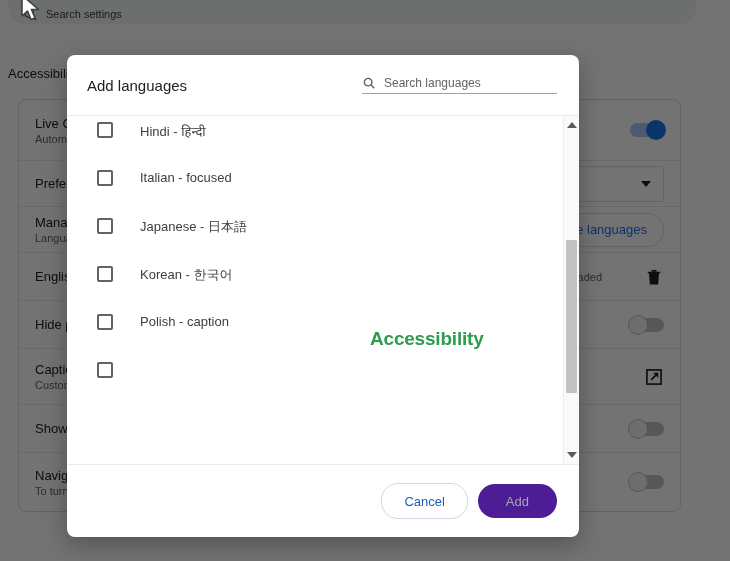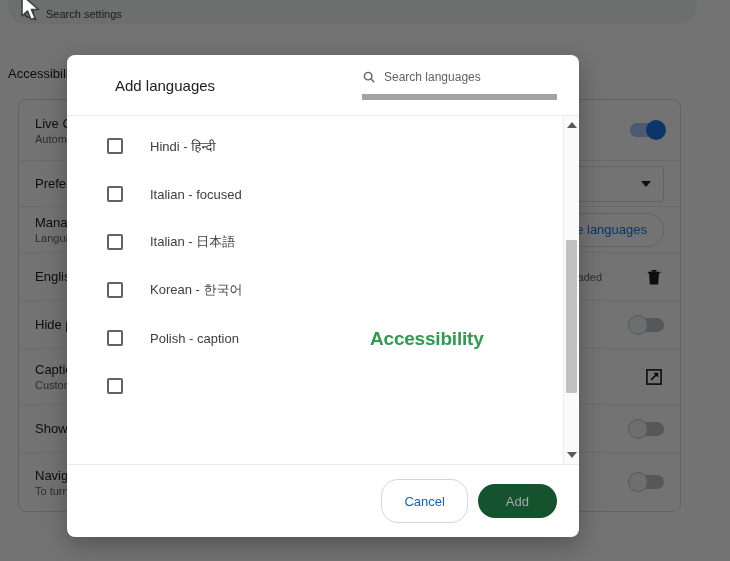--- a/index.html
+++ b/index.html
@@ -155,32 +155,31 @@
   }
 
   .dlg-header {
     height: 60px;
     display: flex;
     align-items: center;
     justify-content: space-between;
     padding: 0 22px 0 20px;
     box-sizing: border-box;
     flex: none;
-    margin-left: 28px;
   }
   .dlg-title {
     font-size: 15px;
     color: #202124;
   }
   .dlg-search {
     display: flex;
     align-items: flex-start;
     width: 195px;
-    border-bottom: 6px solid #a3a3a3;
-    padding-bottom: 10px;
+    border-bottom: 1px solid #a3a3a3;
+    padding-bottom: 3px;
   }
   .dlg-search .mag { width: 14px; height: 14px; margin-right: 8px; flex:none; display:block;}
   .dlg-search input {
     border: none;
     outline: none;
     font-size: 12px;
     color: #3c4043;
     font-family: "Liberation Sans", sans-serif;
     width: 100%;
     background: transparent;
@@ -196,22 +195,21 @@
     overflow: hidden;
   }
   .dlg-list {
     position: absolute;
     left: 0; top: 0; right: 0;
     padding-top: 6px;
   }
   .lang-row {
     height: 48px;
     display: flex;
-    align-items: center;
-    padding-left: 40px;
+    padding-left: 30px;
     box-sizing: border-box;
   }
   .cb {
     width: 16px; height: 16px;
     border: 2px solid #5f6368;
     border-radius: 2px;
     box-sizing: border-box;
     flex: none;
   }
   .lang-label {
@@ -266,36 +264,36 @@
     height: 72px;
     flex: none;
     display: flex;
     align-items: center;
     justify-content: flex-end;
     gap: 10px;
     padding-right: 22px;
     box-sizing: border-box;
   }
   .btn-cancel {
-    height: 44px;
+    height: 36px;
     padding: 0 22px;
     border: 1px solid #cfd6e4;
     border-radius: 17px;
     background: #fff;
     color: #1a5fb4;
     font-size: 13px;
     font-family: "Liberation Sans", sans-serif;
     cursor: pointer;
   }
   .btn-add {
     height: 34px;
     padding: 0 28px;
     border: none;
     border-radius: 17px;
-    background: #14532d;
+    background: #4c1d95;
     color: #a5a8ad;
     font-size: 13px;
     font-family: "Liberation Sans", sans-serif;
   }
 
   
   .cursor { position: absolute; left: 20px; top: -6px; z-index: 40; }
 </style>
 </head>
 <body>
@@ -420,21 +418,21 @@
         <div class="lang-row">
           <div class="cb"></div>
           <span class="lang-label">Hindi - हिन्दी</span>
         </div>
         <div class="lang-row">
           <div class="cb"></div>
           <span class="lang-label">Italian - focused</span>
         </div>
         <div class="lang-row">
           <div class="cb"></div>
-          <span class="lang-label">Italian - 日本語</span>
+          <span class="lang-label">Japanese - 日本語</span>
         </div>
         <div class="lang-row">
           <div class="cb"></div>
           <span class="lang-label">Korean - 한국어</span>
         </div>
         <div class="lang-row">
           <div class="cb"></div>
           <span class="lang-label">Polish - caption</span>
         </div>
         <div class="lang-row">

